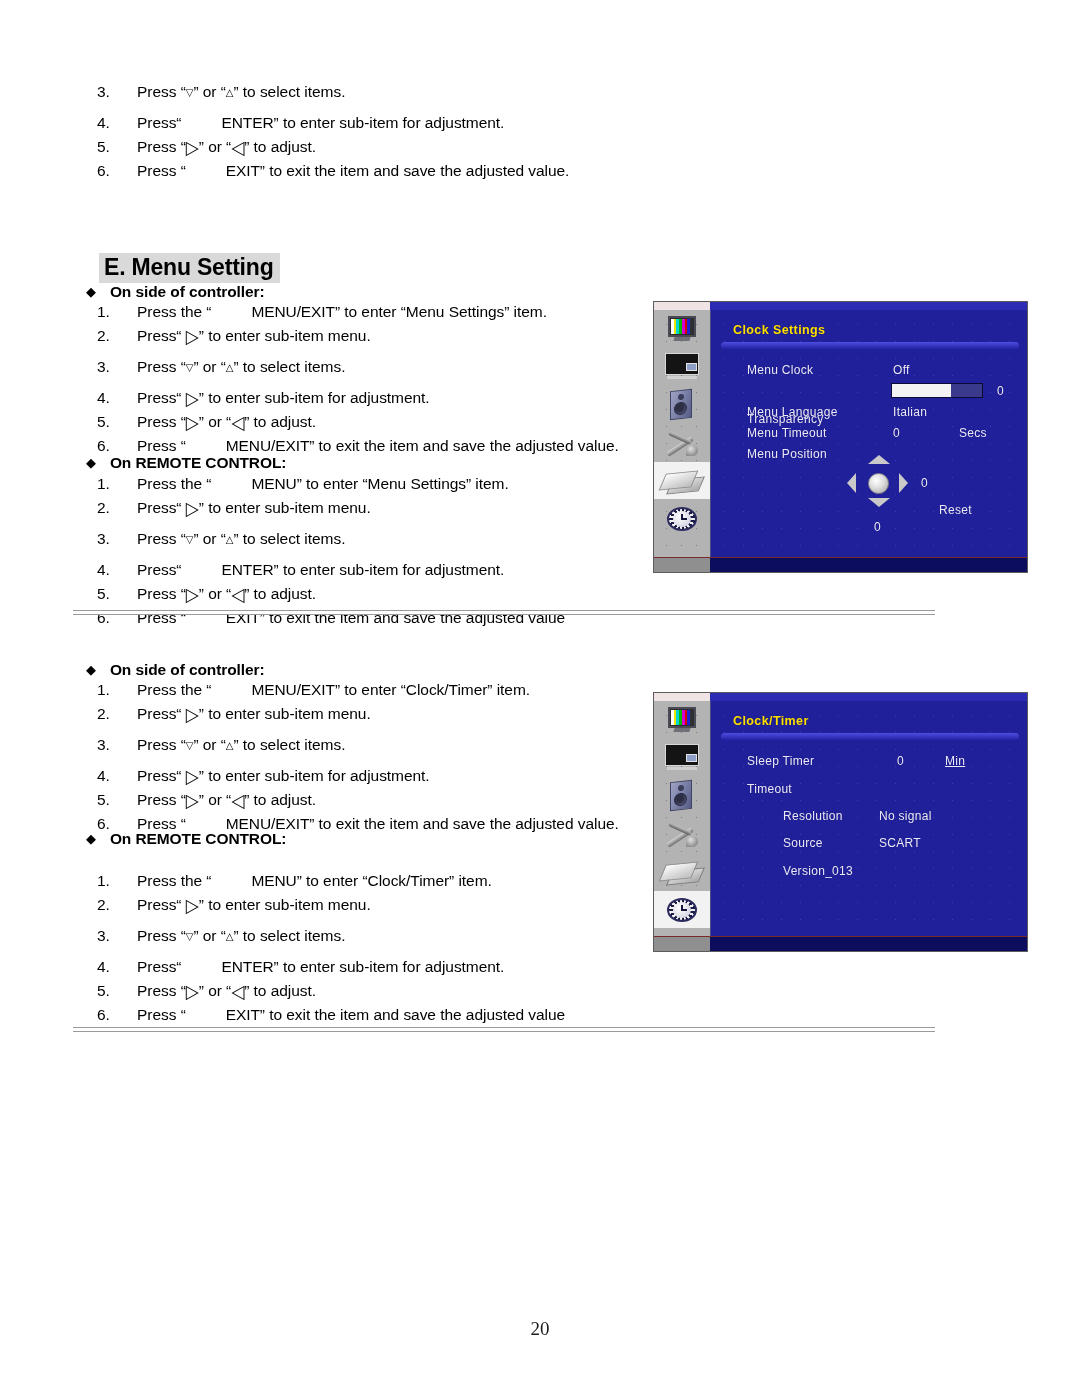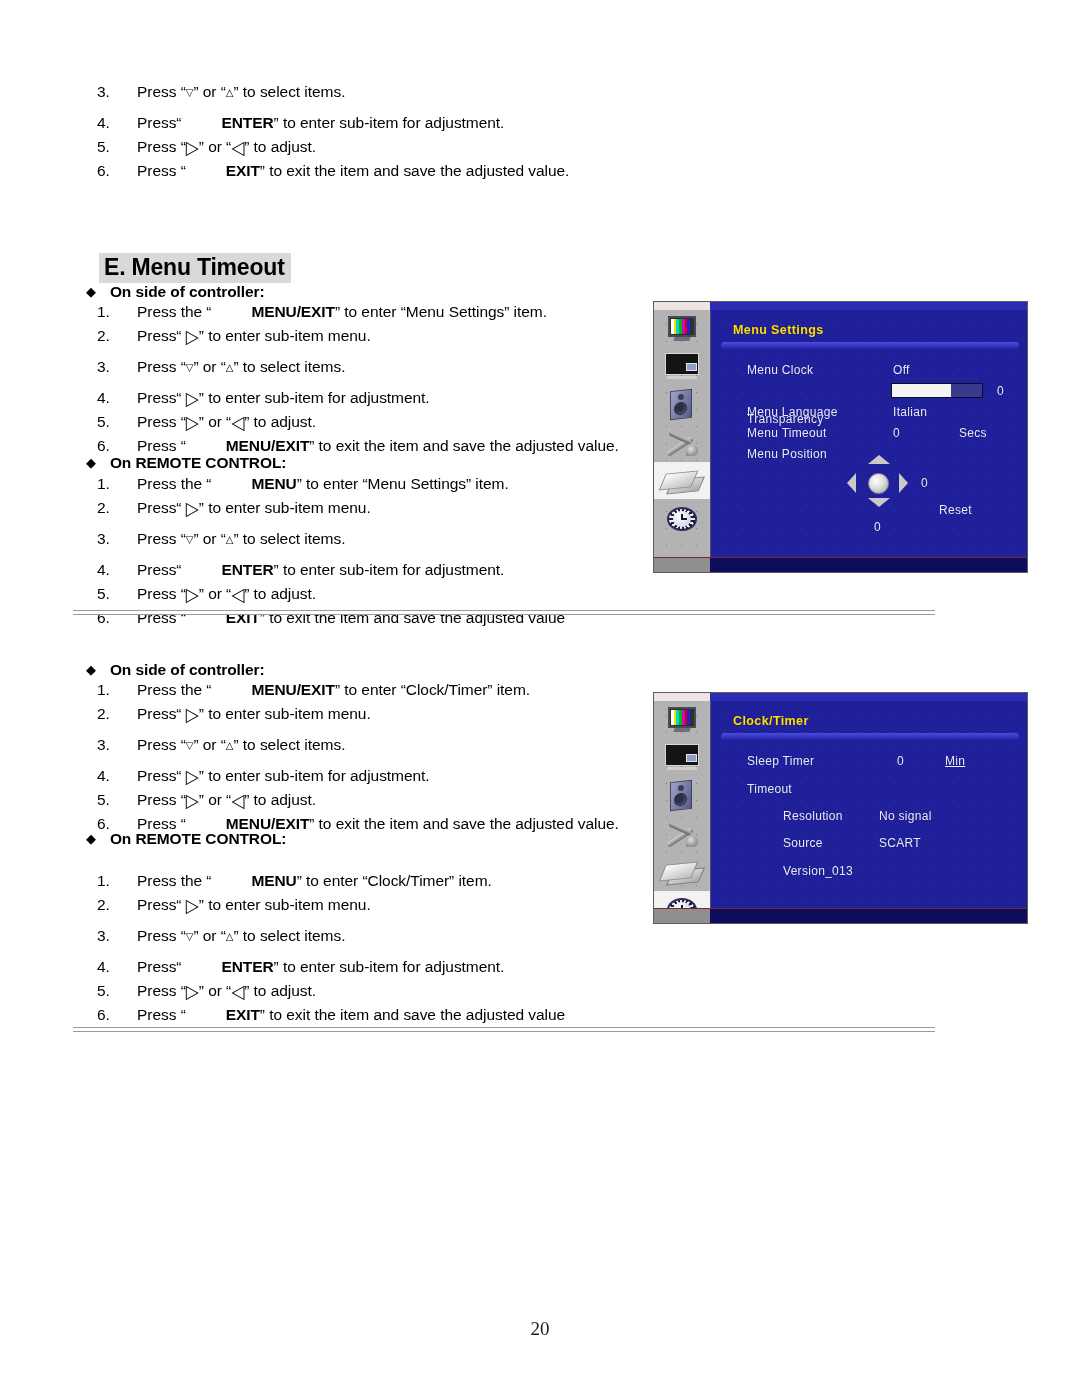--- a/index.html
+++ b/index.html
@@ -37,21 +37,21 @@
     white-space: nowrap;
   }
   .step .num {
     width: 40px;
     flex: 0 0 40px;
     font-size: 15.5px;
   }
   .step .txt { flex: 1 1 auto; }
   .step.gap { margin-top: 7px; }
 
-  b.k { font-weight: bold; letter-spacing: -0.1px; padding-left: 40px; }
+  b.k { font-weight: normal; letter-spacing: -0.1px; padding-left: 40px; }
 
   .tri {
     font-family: "DejaVu Sans", sans-serif;
     font-size: 15px;
     line-height: 1;
     display: inline-block;
     transform: translateY(1px);
   }
   .tri.big {
     font-size: 17px;
@@ -367,21 +367,21 @@
       <div class="step">
         <span class="num">5.</span>
         <span class="txt">Press “<span class="tri big">▷</span>” or “<span class="tri big">◁</span>” to adjust.</span>
       </div>
       <div class="step">
         <span class="num">6.</span>
         <span class="txt">Press “<b class="k">EXIT</b>” to exit the item and save the adjusted value.</span>
       </div>
     </div>
 
-  <div class="heading" style="top:253px;">E. Menu Timeout</div>
+  <div class="heading" style="top:253px;">E. Menu Setting</div>
 
   <div class="bullet-line" style="top:283px;">
     <span class="dia">◆</span><span>On side of controller:</span>
   </div>
   <div class="steps" id="e-side-steps" style="top:300px;">
       <div class="step">
         <span class="num">1.</span>
         <span class="txt">Press the “<b class="k">MENU/EXIT</b>” to enter “Menu Settings” item.</span>
       </div>
       <div class="step">
@@ -531,21 +531,21 @@
       </div>
       <div class="osd-icon" style="top:190px;">
         <div class="ic ic-clk-face"></div>
         <div class="ic ic-clk-inner"></div>
         <div class="ic ic-clk-h"></div>
         <div class="ic ic-clk-m"></div>
       </div>
     </div>
 
     <div class="osd-body">
-      <div class="osd-title">Menu Settings</div>
+      <div class="osd-title">Clock Settings</div>
       <div class="osd-titlebar"></div>
 
       <div class="osd-row" style="left:36px; top:53px;">Menu Clock</div>
       <div class="osd-row" style="left:182px; top:53px;">Off</div>
 
       <div class="osd-row" style="left:36px; top:74px;margin-top:28px;">Transparency</div>
       <div class="osd-slider" style="left:180px; top:73px; width:92px; height:15px;">
         <div class="fill" id="transp-fill" style="width: 65%;"></div>
       </div>
       <div class="osd-row" style="left:286px; top:74px;">0</div>
@@ -566,21 +566,21 @@
       <div class="pad-arrow pad-down" style="left:157px; top:188px;"></div>
 
       <div class="osd-row" style="left:210px; top:166px;">0</div>
       <div class="osd-row" style="left:228px; top:193px;">Reset</div>
       <div class="osd-row" style="left:163px; top:210px;">0</div>
     </div>
 
     <div class="osd-bottomstrip"></div>
   </div>
 
-  <div class="osd" style="left:653px; top:692px; width:375px; height:232px;">
+  <div class="osd" style="left:653px; top:692px; width:375px; height:260px;">
     <div class="osd-topstrip"></div>
 
     <div class="osd-sidebar">
       <div class="osd-icon" style="top:0px;">
         <div class="ic ic-tv-stand"></div>
         <div class="ic ic-tv-body"></div>
         <div class="ic ic-tv-bars"></div>
       </div>
       <div class="osd-icon" style="top:38px;">
         <div class="ic ic-mon-body"></div>

